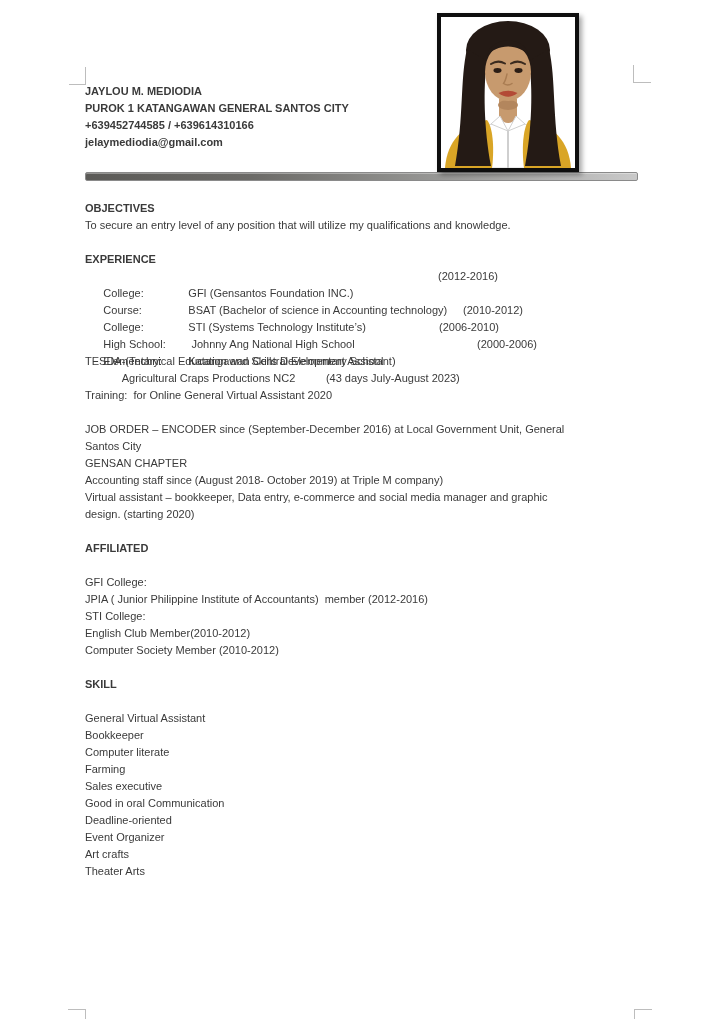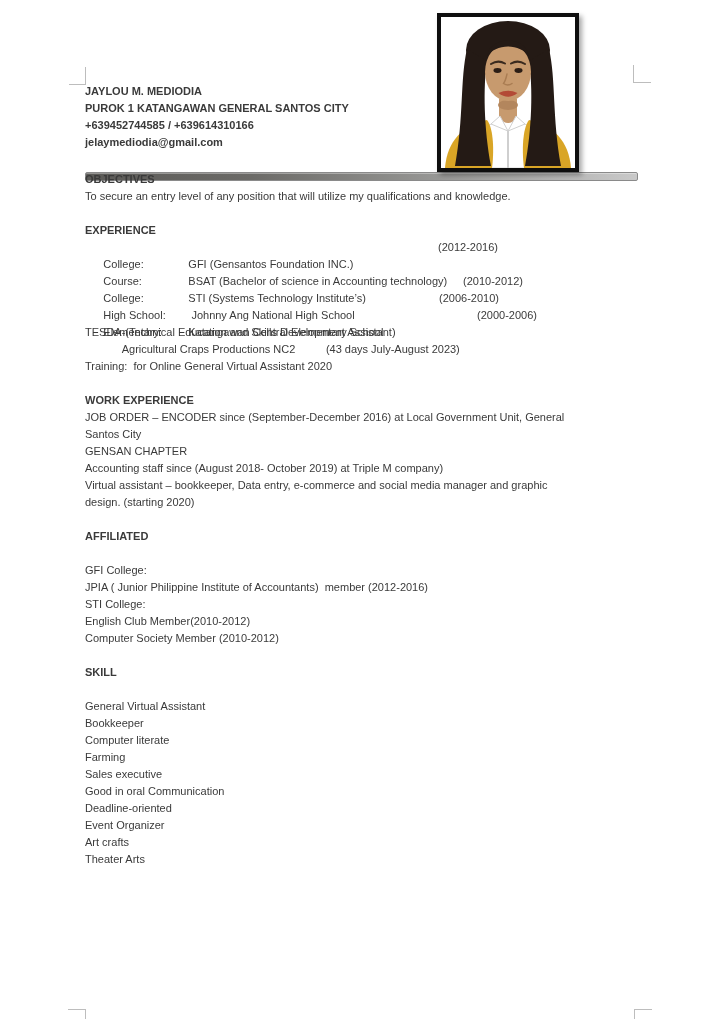--- a/index.html
+++ b/index.html
@@ -36,21 +36,21 @@
   
   #divider-bar{
     position:absolute;left:85px;top:172px;width:553px;height:9px;
     box-sizing:border-box;border:1px solid #8a8a8a;border-radius:2px;
     background:linear-gradient(to right,#5b5a57 0%,#6b6a67 30%,#999997 65%,#c9c9c9 100%);
     box-shadow:inset 0 1px 0 rgba(255,255,255,0.35);
     z-index:1;
   }
 
   
-  #content{position:absolute;left:85px;top:171px;width:553px;z-index:2;}
+  #content{position:absolute;left:85px;top:200px;width:553px;z-index:2;}
   .line{height:17px;white-space:pre-wrap;position:relative;}
   .blank{height:17px;}
   .heading{font-weight:700;}
   .lbl{display:inline-block;width:85px;}
   .edu-date{position:absolute;top:0;}
 </style>
 </head>
 <body>
 
 <div id="page">
@@ -126,21 +126,20 @@
     </div>
     <div class="line">
       <span class="lbl">Elementary:</span><span>Katangawan Central Elementary School</span><span class="edu-date" style="left:392px">(2000-2006)</span>
     </div>
     <div class="line">TESDA-(Technical Education and Skills Development Assistant)</div>
     <div class="line">            Agricultural Craps Productions NC2          (43 days July-August 2023)</div>
     <div class="line">Training:  for Online General Virtual Assistant 2020</div>
 
     <div class="blank"></div>
 
-    <div class="line heading">WORK EXPERIENCE</div>
     <div class="line">JOB ORDER – ENCODER since (September-December 2016) at Local Government Unit, General</div>
     <div class="line">Santos City</div>
     <div class="line">GENSAN CHAPTER</div>
     <div class="line">Accounting staff since (August 2018- October 2019) at Triple M company)</div>
     <div class="line">Virtual assistant – bookkeeper, Data entry, e-commerce and social media manager and graphic</div>
     <div class="line">design. (starting 2020)</div>
 
     <div class="blank"></div>
 
     <div class="line heading">AFFILIATED</div>

